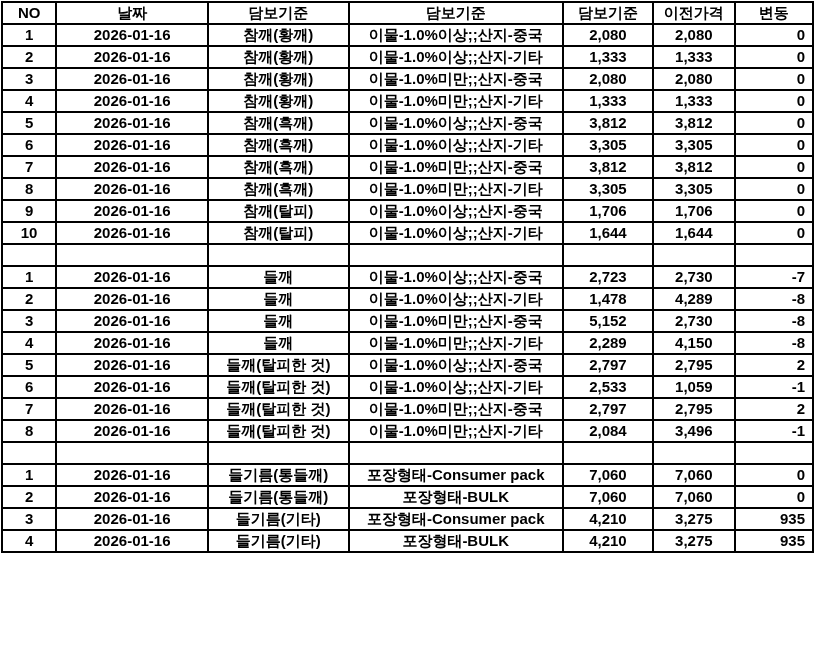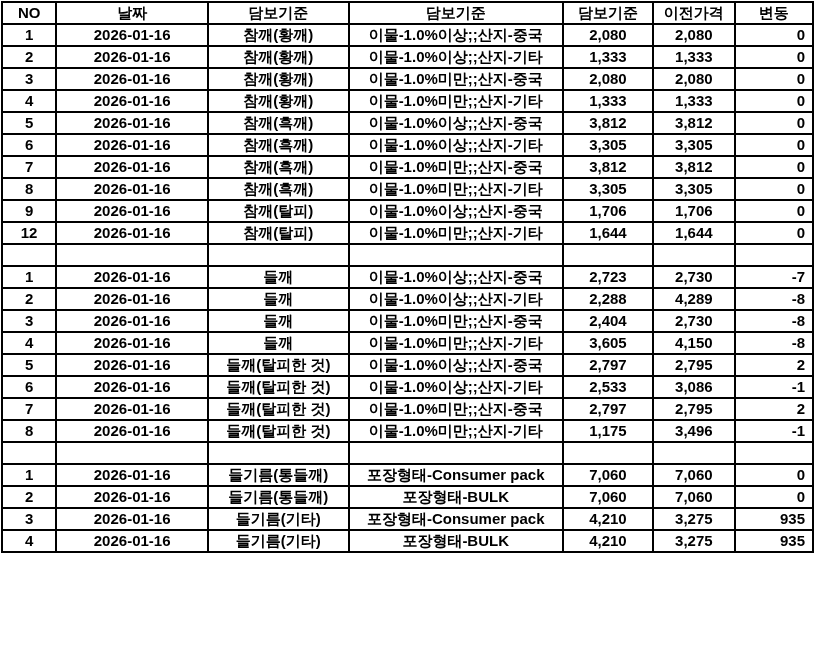--- a/index.html
+++ b/index.html
@@ -145,24 +145,24 @@
       <tr>
         <td>9</td>
         <td>2026-01-16</td>
         <td>참깨(탈피)</td>
         <td>이물-1.0%이상;;산지-중국</td>
         <td>1,706</td>
         <td>1,706</td>
         <td class="col-change">0</td>
       </tr>
       <tr>
-        <td>12</td>
+        <td>10</td>
         <td>2026-01-16</td>
         <td>참깨(탈피)</td>
-        <td>이물-1.0%미만;;산지-기타</td>
+        <td>이물-1.0%이상;;산지-기타</td>
         <td>1,644</td>
         <td>1,644</td>
         <td class="col-change">0</td>
       </tr>
       <tr class="separator-row">
         <td></td>
         <td></td>
         <td></td>
         <td></td>
         <td></td>
@@ -176,75 +176,75 @@
         <td>이물-1.0%이상;;산지-중국</td>
         <td>2,723</td>
         <td>2,730</td>
         <td class="col-change">-7</td>
       </tr>
       <tr>
         <td>2</td>
         <td>2026-01-16</td>
         <td>들깨</td>
         <td>이물-1.0%이상;;산지-기타</td>
-        <td>2,288</td>
+        <td>1,478</td>
         <td>4,289</td>
         <td class="col-change">-8</td>
       </tr>
       <tr>
         <td>3</td>
         <td>2026-01-16</td>
         <td>들깨</td>
         <td>이물-1.0%미만;;산지-중국</td>
-        <td>2,404</td>
+        <td>5,152</td>
         <td>2,730</td>
         <td class="col-change">-8</td>
       </tr>
       <tr>
         <td>4</td>
         <td>2026-01-16</td>
         <td>들깨</td>
         <td>이물-1.0%미만;;산지-기타</td>
-        <td>3,605</td>
+        <td>2,289</td>
         <td>4,150</td>
         <td class="col-change">-8</td>
       </tr>
       <tr>
         <td>5</td>
         <td>2026-01-16</td>
         <td>들깨(탈피한 것)</td>
         <td>이물-1.0%이상;;산지-중국</td>
         <td>2,797</td>
         <td>2,795</td>
         <td class="col-change">2</td>
       </tr>
       <tr>
         <td>6</td>
         <td>2026-01-16</td>
         <td>들깨(탈피한 것)</td>
         <td>이물-1.0%이상;;산지-기타</td>
         <td>2,533</td>
-        <td>3,086</td>
+        <td>1,059</td>
         <td class="col-change">-1</td>
       </tr>
       <tr>
         <td>7</td>
         <td>2026-01-16</td>
         <td>들깨(탈피한 것)</td>
         <td>이물-1.0%미만;;산지-중국</td>
         <td>2,797</td>
         <td>2,795</td>
         <td class="col-change">2</td>
       </tr>
       <tr>
         <td>8</td>
         <td>2026-01-16</td>
         <td>들깨(탈피한 것)</td>
         <td>이물-1.0%미만;;산지-기타</td>
-        <td>1,175</td>
+        <td>2,084</td>
         <td>3,496</td>
         <td class="col-change">-1</td>
       </tr>
       <tr class="separator-row">
         <td></td>
         <td></td>
         <td></td>
         <td></td>
         <td></td>
         <td></td>

